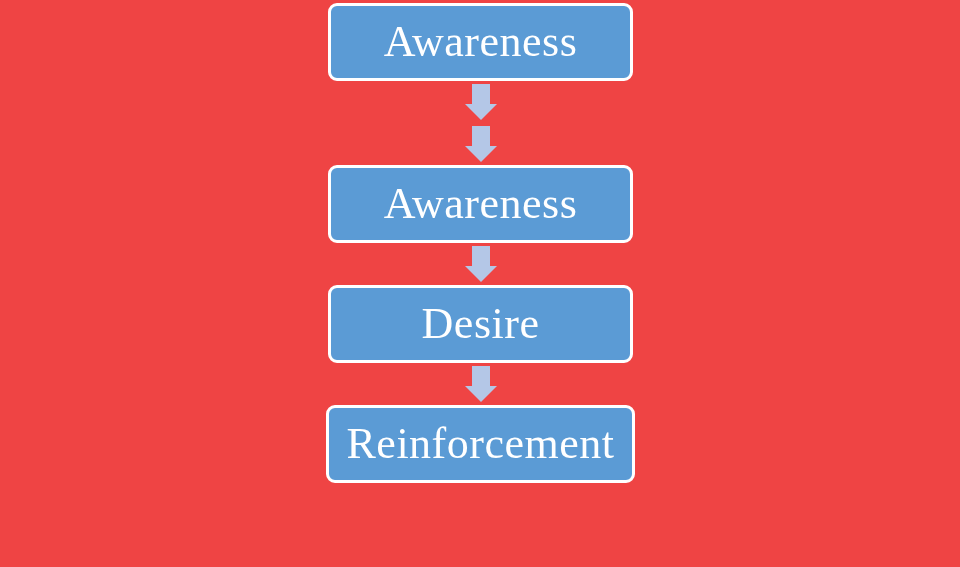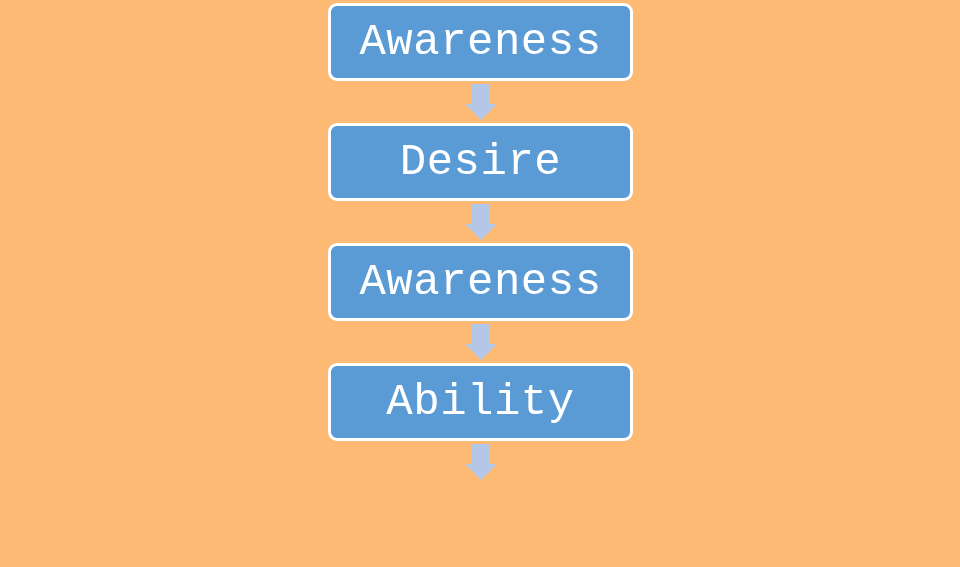--- a/index.html
+++ b/index.html
@@ -4,23 +4,23 @@
 <style>
   html, body {
     margin: 0;
     padding: 0;
     background: #000000;
   }
   #canvas {
     position: relative;
     width: 960px;
     height: 567px;
-    background: #fdba74;
+    background: #ef4444;
     overflow: hidden;
-    font-family: Liberation Mono, monospace;
+    font-family: Liberation Serif, serif;
   }
   .flow-column {
     position: absolute;
     left: 324px;
     top: 0px;
     width: 313px;
     height: 567px;
     display: flex;
     flex-direction: column;
     align-items: center;
@@ -75,45 +75,45 @@
     <div class="node-box">
       <span class="node-label">Awareness</span>
     </div>
 
     <div class="arrow-wrap">
       <svg class="arrow-down" viewBox="0 0 32 36">
         <polygon points="7,0 25,0 25,20 32,20 16,36 0,20 7,20" fill="#B4C7E7"></polygon>
       </svg>
     </div>
 
-    <div class="node-box">
-      <span class="node-label">Desire</span>
-    </div>
 
     <div class="arrow-wrap">
       <svg class="arrow-down" viewBox="0 0 32 36">
         <polygon points="7,0 25,0 25,20 32,20 16,36 0,20 7,20" fill="#B4C7E7"></polygon>
       </svg>
     </div>
 
     <div class="node-box">
       <span class="node-label">Awareness</span>
     </div>
 
     <div class="arrow-wrap">
       <svg class="arrow-down" viewBox="0 0 32 36">
         <polygon points="7,0 25,0 25,20 32,20 16,36 0,20 7,20" fill="#B4C7E7"></polygon>
       </svg>
     </div>
 
     <div class="node-box">
-      <span class="node-label">Ability</span>
+      <span class="node-label">Desire</span>
     </div>
 
     <div class="arrow-wrap">
       <svg class="arrow-down" viewBox="0 0 32 36">
         <polygon points="7,0 25,0 25,20 32,20 16,36 0,20 7,20" fill="#B4C7E7"></polygon>
       </svg>
     </div>
 
+    <div class="node-box wide">
+      <span class="node-label">Reinforcement</span>
+    </div>
 
   </div>
 </div>
 
 </body></html>

